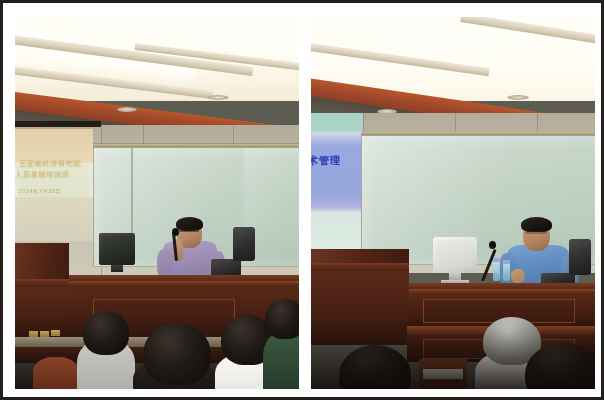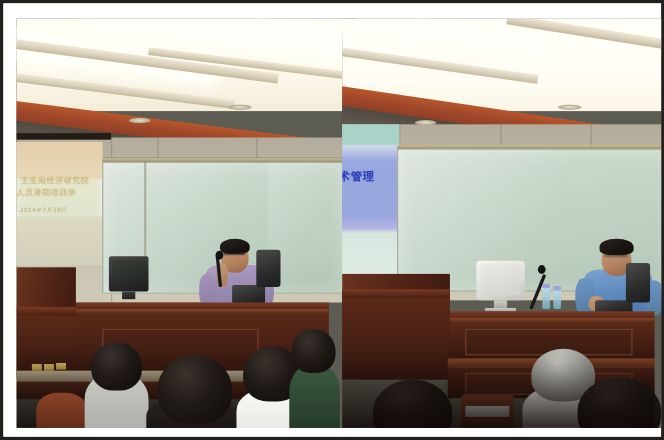--- a/index.html
+++ b/index.html
@@ -23,21 +23,20 @@
     position: absolute;
     left: 0; top: 0; right: 0; bottom: 0;
     background: #ffffff;
   }
 
   
   .photo {
     position: absolute;
     overflow: hidden;
     background: #5c5c52;
-    padding-left: 24px;
   }
   .photo-left  { left: 12px;  top: 14px; width: 284px; height: 372px; }
   .photo-right { left: 308px; top: 14px; width: 284px; height: 372px; }
 
   .layer { position: absolute; }
 
   
   .ceiling-bg {
     left: 0; top: 0; width: 100%; height: 84px;
     background: linear-gradient(180deg, #fffdf6 0%, #fdf9ec 55%, #f3ecd8 100%);

